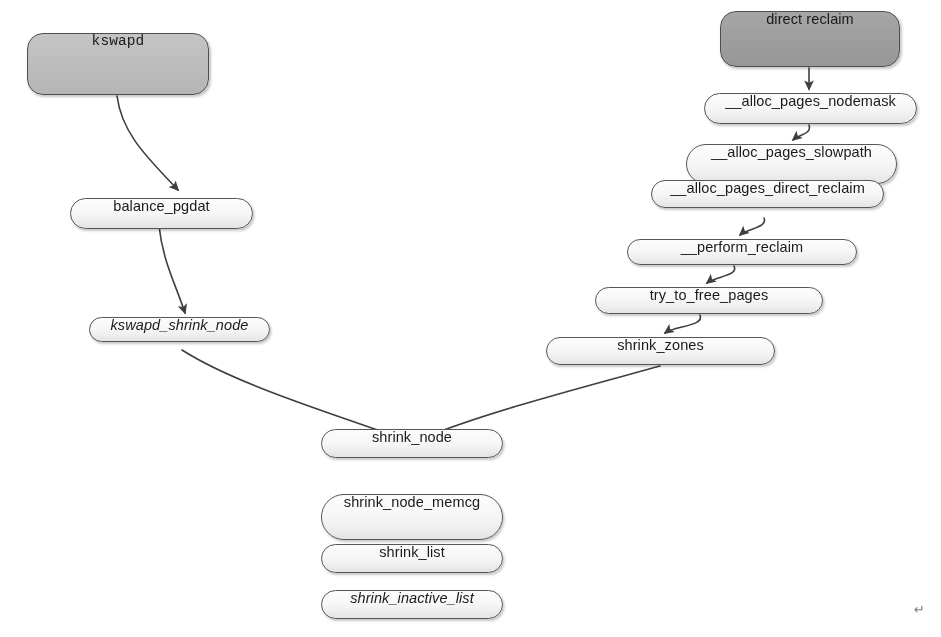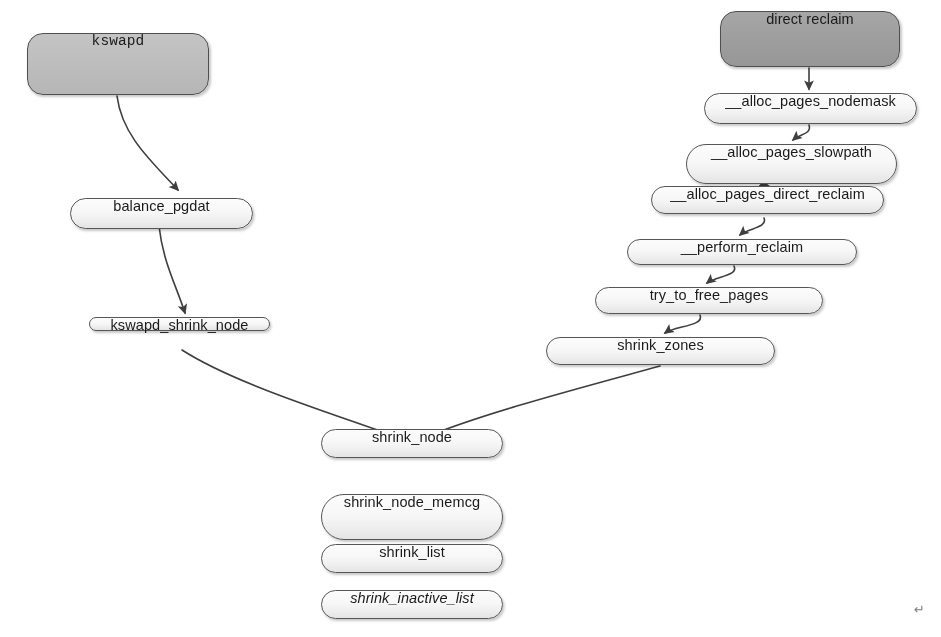--- a/index.html
+++ b/index.html
@@ -91,30 +91,30 @@
   <div id="node-layer">
       <div class="node start" style="left: 27px; top: 33px; width: 182px; height: 62px; font-family: Liberation Mono, monospace;">
         <span class="node-label">kswapd</span>
       </div>
       <div class="node start dark" style="left: 720px; top: 11px; width: 180px; height: 56px;">
         <span class="node-label">direct reclaim</span>
       </div>
       <div class="node plain" style="left: 70px; top: 198px; width: 183px; height: 31px;">
         <span class="node-label">balance_pgdat</span>
       </div>
-      <div class="node plain" style="left: 89px; top: 317px; width: 181px; height: 14px;">
+      <div class="node plain" style="left: 89px; top: 317px; width: 181px; height: 25px; font-style: italic;">
         <span class="node-label">kswapd_shrink_node</span>
       </div>
       <div class="node plain" style="left: 704px; top: 93px; width: 213px; height: 31px;">
         <span class="node-label">__alloc_pages_nodemask</span>
       </div>
       <div class="node plain" style="left: 686px; top: 144px; width: 211px; height: 40px;">
         <span class="node-label">__alloc_pages_slowpath</span>
       </div>
-      <div class="node plain" style="left: 651px; top: 186px; width: 233px; height: 28px;">
+      <div class="node plain" style="left: 651px; top: 180px; width: 233px; height: 28px;">
         <span class="node-label">__alloc_pages_direct_reclaim</span>
       </div>
       <div class="node plain" style="left: 627px; top: 239px; width: 230px; height: 26px;">
         <span class="node-label">__perform_reclaim</span>
       </div>
       <div class="node plain" style="left: 595px; top: 287px; width: 228px; height: 27px;">
         <span class="node-label">try_to_free_pages</span>
       </div>
       <div class="node plain" style="left: 546px; top: 337px; width: 229px; height: 28px;">
         <span class="node-label">shrink_zones</span>

